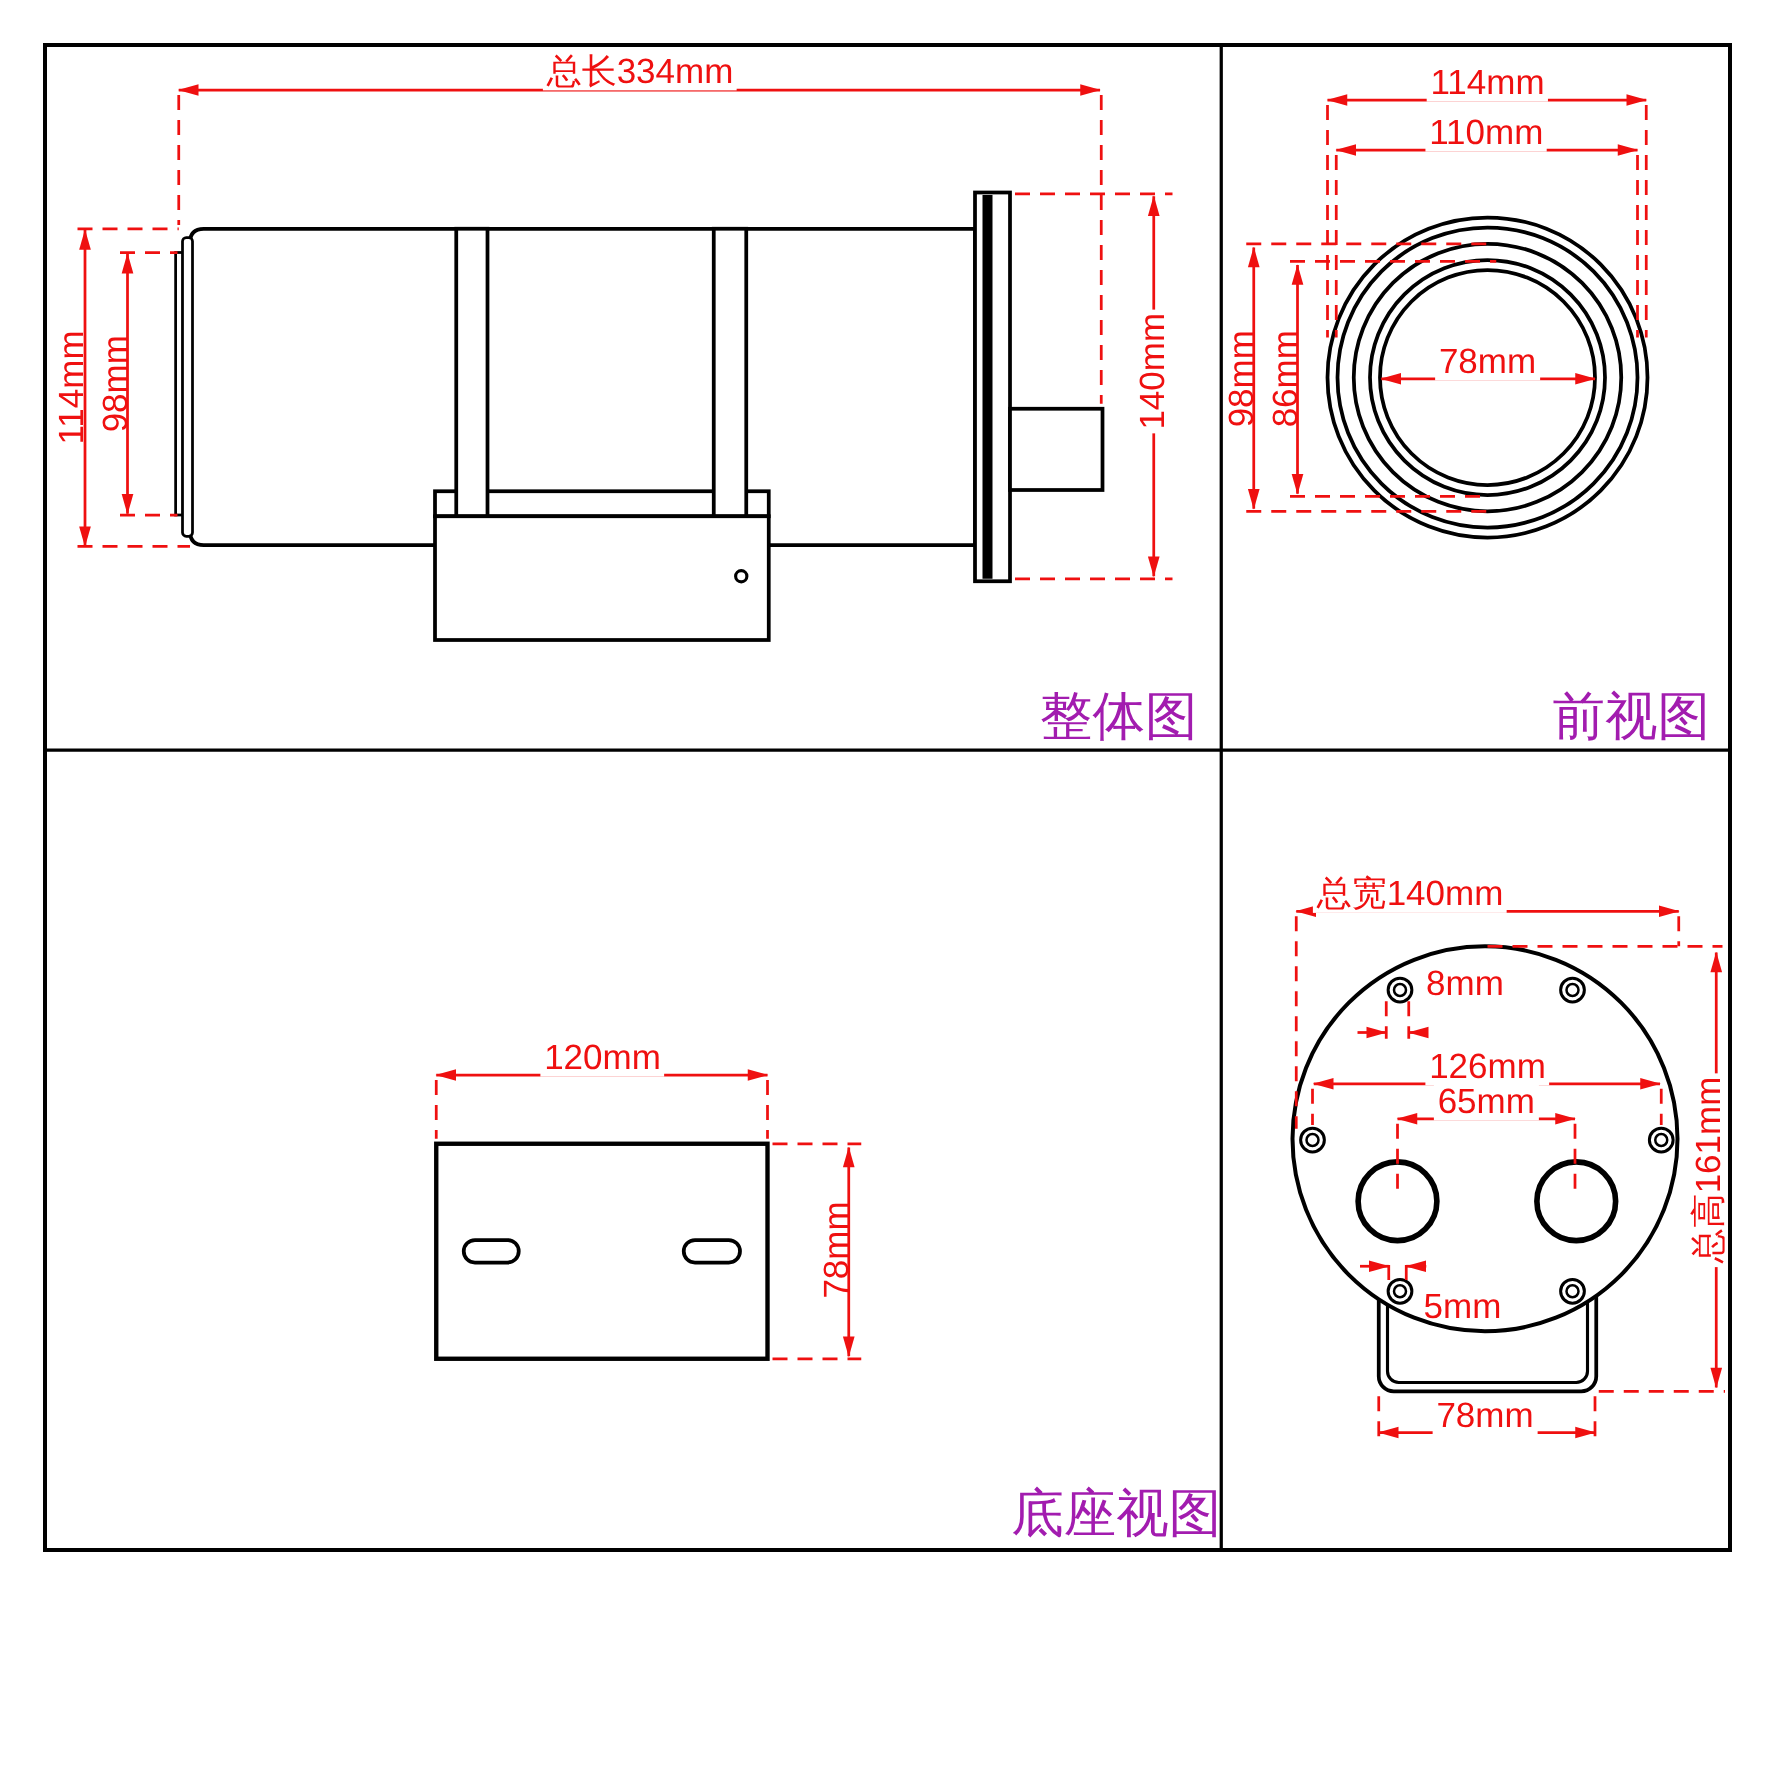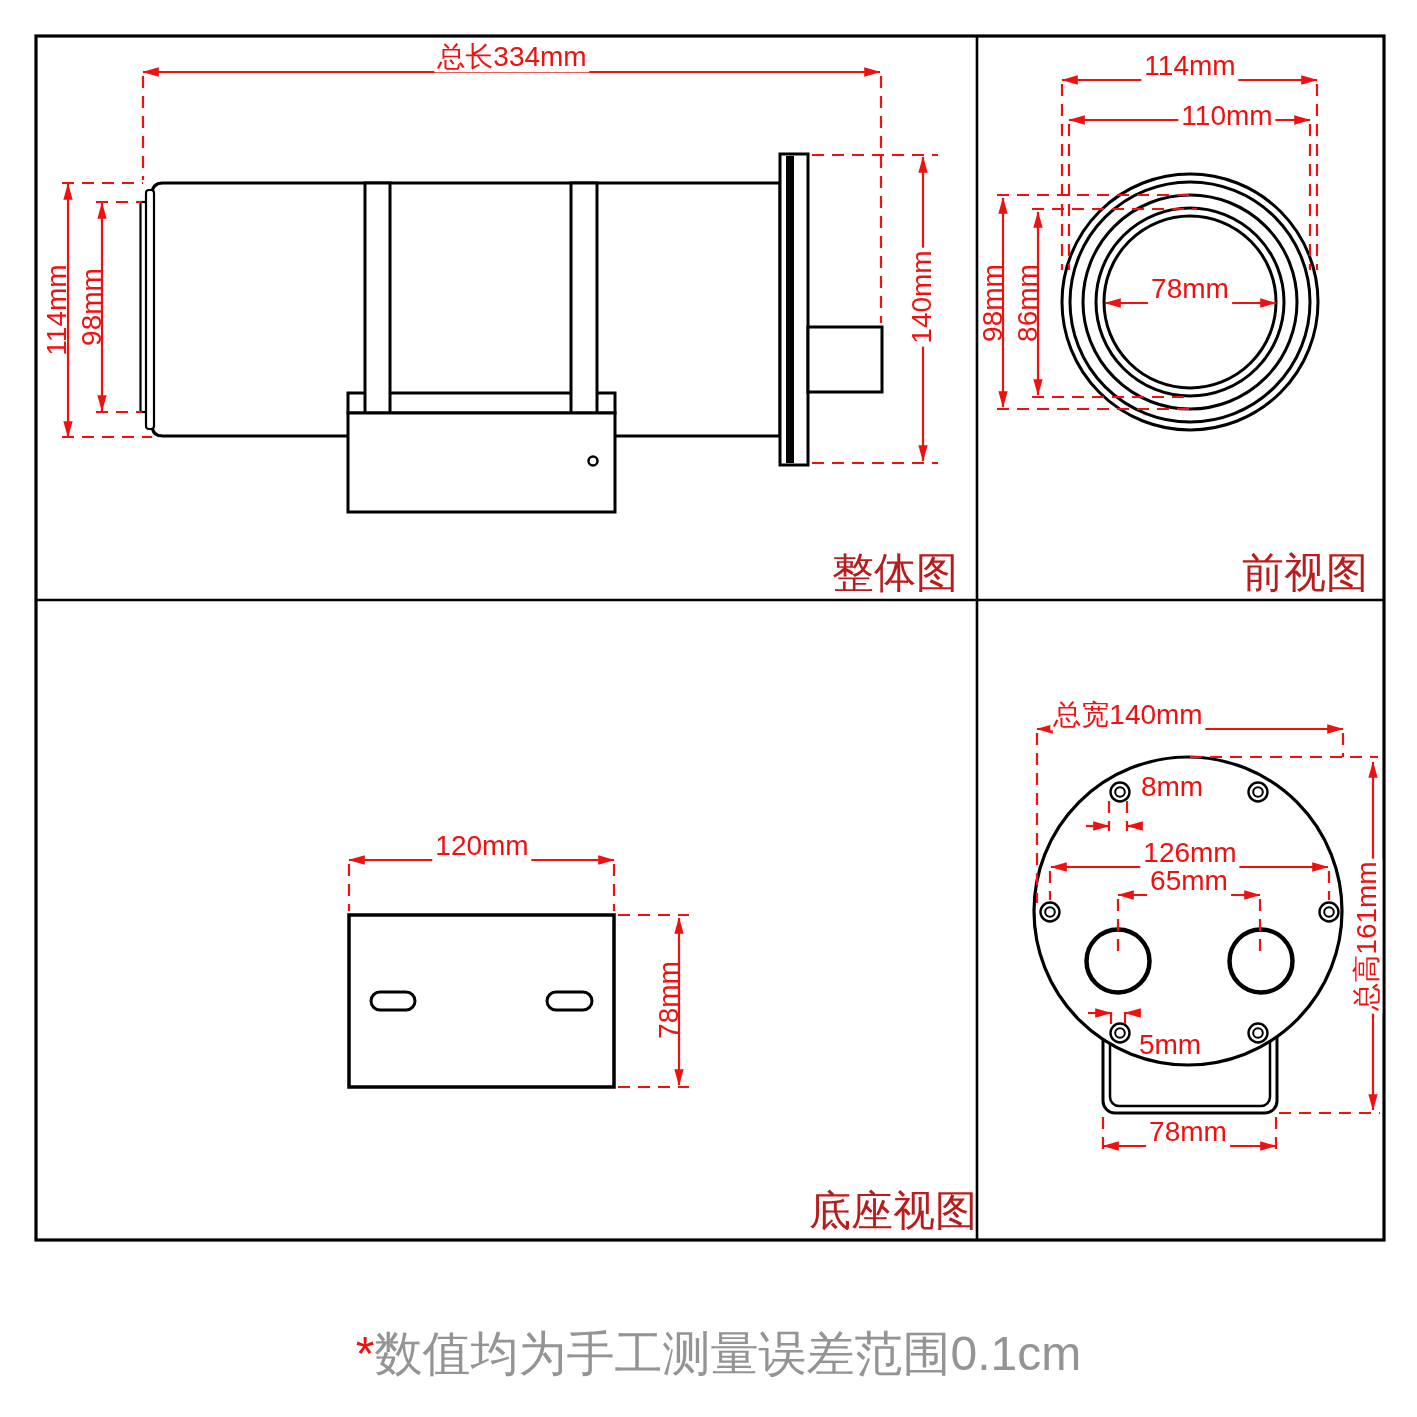--- a/index.html
+++ b/index.html
@@ -11,21 +11,21 @@
   html,body{margin:0;padding:0;background:#ffffff;}
   .page{
     position:relative;width:1417px;height:1417px;background:#fff;overflow:hidden;
     font-family:"Liberation Sans","DejaVu Sans",sans-serif;
   }
   svg{position:absolute;left:0;top:0;}
   .blk{stroke:var(--c-ink);}
   .red{stroke:var(--c-dim);}
   .dsh{stroke-width:2.2;stroke-dasharray:12 8;fill:none;}
   .dml{stroke-width:2.2;fill:none;}
-  .lbl{position:absolute;color:#b91c1c;font-size:42px;line-height:1.05;white-space:nowrap;}
+  .lbl{position:absolute;color:#a21caf;font-size:42px;line-height:1.05;white-space:nowrap;}
   .dim{
     position:absolute;color:var(--c-dim);font-size:28px;line-height:1.05;white-space:nowrap;
     transform:translate(-50%,-50%);
   }
   .dim.bg{background:#fff;padding:1px 3px;}
   .dim.rot{transform:translate(-50%,-50%) rotate(-90deg);}
   .cap-title{
     position:absolute;left:50%;top:1270px;transform:translateX(calc(-50% + 31px));
     color:var(--c-title);font-size:46px;line-height:1.1;white-space:nowrap;
   }
@@ -184,31 +184,30 @@
   <div class="lbl" style="right:459px;top:551px;">整体图</div>
   <div class="lbl" style="right:49px;top:551px;">前视图</div>
   <div class="lbl" style="right:440px;top:1189px;">底座视图</div>
 
   <div class="dim bg" style="left:512px;top:57px;">总长334mm</div>
   <div class="dim rot" style="left:57px;top:310px;">114mm</div>
   <div class="dim rot" style="left:92px;top:307px;">98mm</div>
   <div class="dim rot bg" style="left:922px;top:297px;">140mm</div>
 
   <div class="dim bg" style="left:1190px;top:66px;">114mm</div>
-  <div class="dim bg" style="left:1189px;top:116px;margin-left:38px;">110mm</div>
+  <div class="dim bg" style="left:1189px;top:106px;">110mm</div>
   <div class="dim bg" style="left:1190px;top:289px;">78mm</div>
   <div class="dim rot" style="left:993px;top:303px;">98mm</div>
   <div class="dim rot" style="left:1028px;top:303px;">86mm</div>
 
   <div class="dim bg" style="left:482px;top:846px;text-align:center;">120mm</div>
   <div class="dim rot" style="left:669px;top:1000px;">78mm</div>
 
   <div class="dim bg" style="left:1128px;top:715px;">总宽140mm</div>
   <div class="dim" style="left:1172px;top:787px;">8mm</div>
   <div class="dim bg" style="left:1190px;top:853px;">126mm</div>
   <div class="dim bg" style="left:1189px;top:881px;">65mm</div>
   <div class="dim" style="left:1170px;top:1001px;margin-top:44px;">5mm</div>
   <div class="dim rot bg" style="left:1367px;top:936px;">总高161mm</div>
   <div class="dim bg" style="left:1188px;top:1132px;">78mm</div>
 
-  <div class="cap-note"><span class="star">*</span><span>数值均为手工测量误差范围0.1cm</span></div>
 
 </div>
 
 </body></html>

